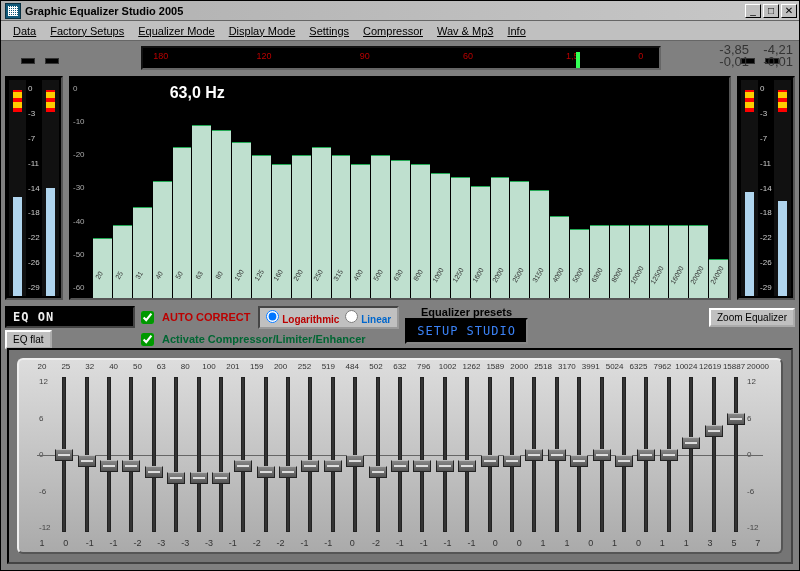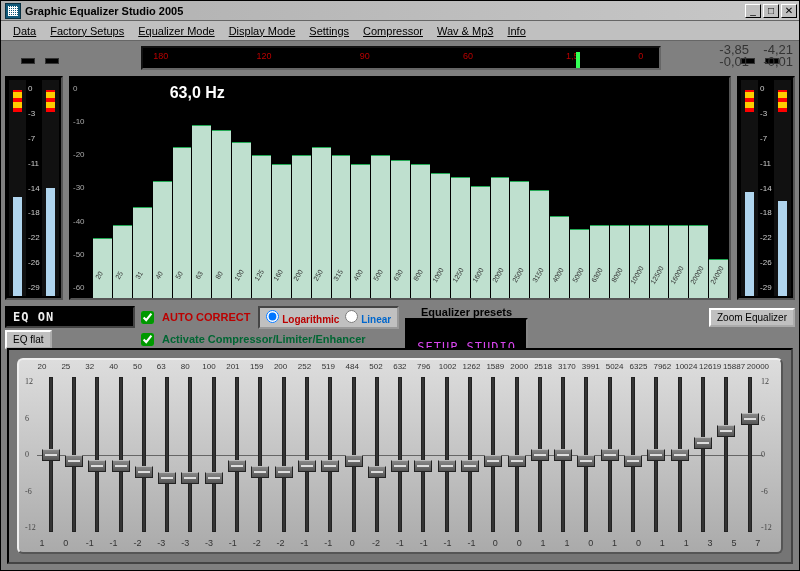--- a/index.html
+++ b/index.html
@@ -94,38 +94,38 @@
   .eqonbox .eqon { background:#000; color:#eee; font:bold 12px monospace; padding:2px 6px; border:2px inset #444; letter-spacing:1px;}
   .smallbtn { background:#c0c0c0; border:2px outset #fff; padding:2px 6px; font-size:10px; margin-top:2px; cursor:pointer; display:inline-block;}
   .check { display:flex; align-items:flex-start; gap:8px; font-size:11px; color:#000; font-weight:bold;}
   .check.red { color:#b00; }
   .check input { accent-color:#090; }
   .radiogrp { background:#c0c0c0; border:2px inset #999; padding:2px 6px; display:flex; gap:6px; align-items:center; font-size:10px;justify-content:space-between;}
   .radiogrp .r1 { color:#b00; font-weight:bold;}
   .radiogrp .r2 { color:#06c; font-weight:bold;}
   .preset { text-align:center; }
   .preset .lbl { font-weight:bold; font-size:11px; }
-  .preset .disp { background:#000; color:#d946ef; font:12px monospace; padding:20px 10px; border:2px inset #333; letter-spacing:1px;text-align:center;}
+  .preset .disp { background:#000; color:#3b82f6; font:12px monospace; padding:4px 10px; border:2px inset #333; letter-spacing:1px;text-align:center;}
   .zoombtn { margin-left:auto; }
   
   
   .sliderbank {
     position:absolute; top:306px; left:6px; right:6px; bottom:6px;
     background:#757575; border:2px inset #444;
   }
   .sliderbank .inner {
     position:absolute; inset:8px;
     background:linear-gradient(180deg,#ddd,#aaa);
     border:2px solid #555; border-top-color:#eee; border-left-color:#eee;
     border-radius:6px;
     display:flex; flex-direction:column;
   }
   .frow { display:flex; font-size:8px; color:#333; padding:2px 12px; justify-content:space-between;}
   .frow span { width:22px; text-align:center; }
-  .sliders { flex:1; display:flex; padding:0 6px; position:relative;font-family:Liberation Serif, serif; }
+  .sliders { flex:1; display:flex; padding:0 20px; position:relative; }
   .sliders .gleft, .sliders .gright {
     width:14px; font-size:8px; color:#444; display:flex; flex-direction:column; justify-content:space-between; padding:4px 0;
   }
   .sliderset { flex:1; display:flex; gap:0; align-items:stretch; }
   .slider { flex:1; position:relative; }
   .slider .track { position:absolute; top:4px; bottom:4px; left:50%; width:4px; margin-left:-2px; background:#333; border:1px solid #222;}
   .slider .thumb { position:absolute; left:50%; width:18px; height:12px; margin-left:-9px; background:linear-gradient(180deg,#888,#555); border:1px solid #222; border-top-color:#bbb;}
   .slider .thumb::after { content:""; position:absolute; left:2px; right:2px; top:50%; height:2px; margin-top:-1px; background:#ddd;}
   .valrow { display:flex; font-size:9px; color:#333; padding:2px 12px 4px; justify-content:space-between;}
   .valrow span { width:22px; text-align:center; }

